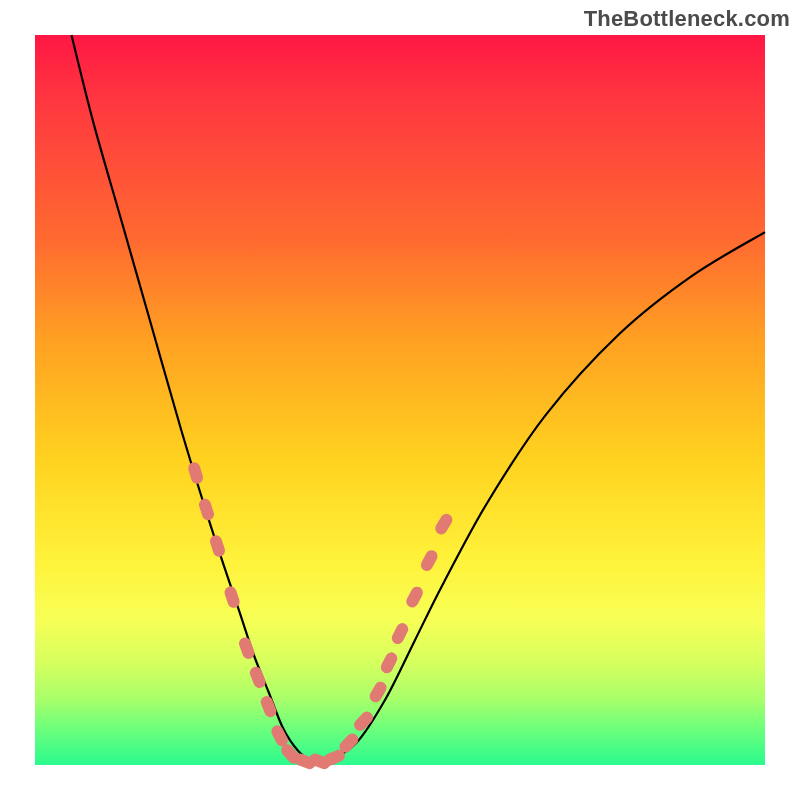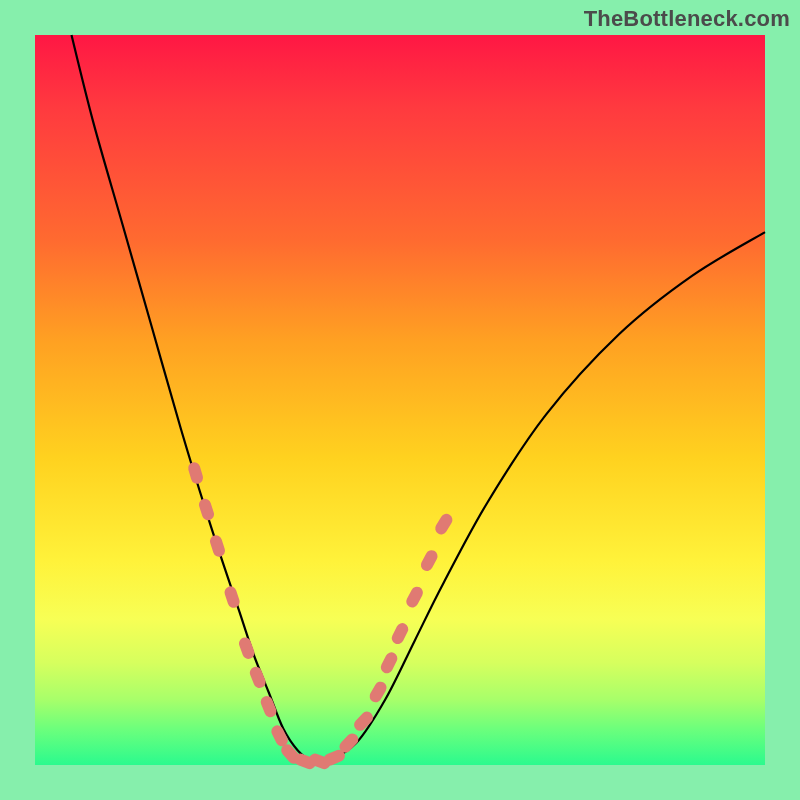--- a/index.html
+++ b/index.html
@@ -8,21 +8,21 @@
     width: 800px;
     height: 800px;
     background: #000;
     overflow: hidden;
     font-family: Arial, Helvetica, sans-serif;
   }
   .outer {
     position: relative;
     width: 800px;
     height: 800px;
-    background: #86efac;
+    background: #ffffff;
   }
   .watermark {
     position: absolute;
     top: 6px;
     right: 10px;
     color: #4b4b4b;
     font-size: 22px;
     font-weight: 600;
     letter-spacing: 0.2px;
     user-select: none;

